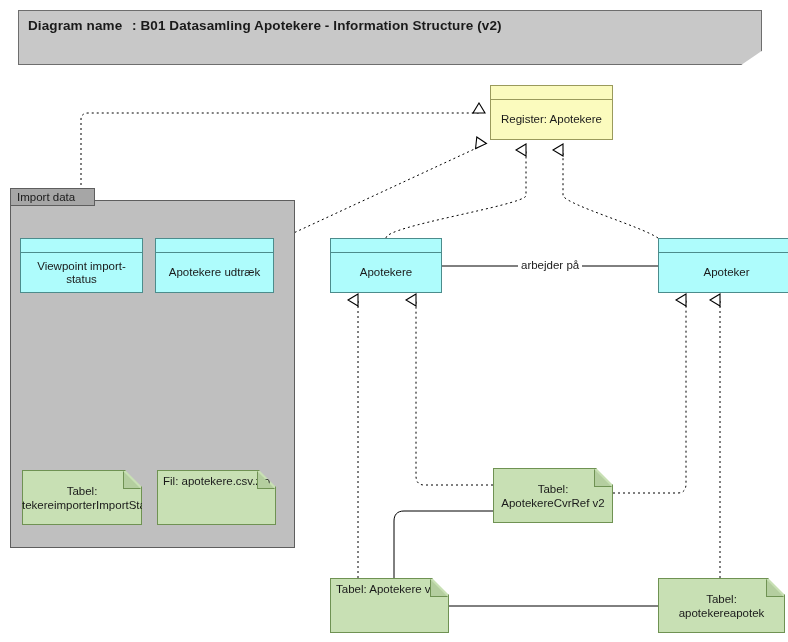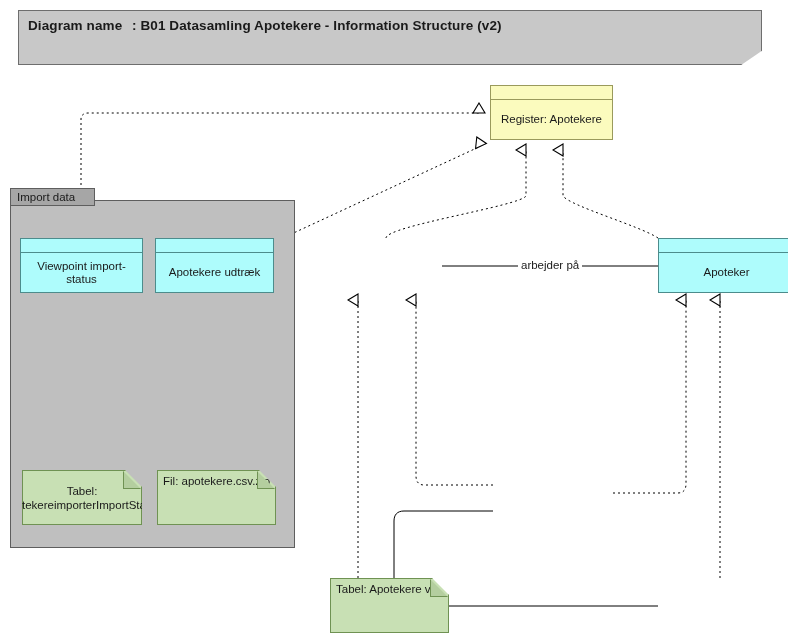--- a/index.html
+++ b/index.html
@@ -112,38 +112,50 @@
   <div class="node" style="left:20px;top:238px;width:123px;height:55px;">
     <div class="bar"></div>
     <div class="txt">Viewpoint import-status</div>
   </div>
 
   <div class="node" style="left:155px;top:238px;width:119px;height:55px;justify-content:center;">
     <div class="bar"></div>
     <div class="txt">Apotekere udtræk</div>
   </div>
 
+  <div class="node" style="left:330px;top:238px;width:112px;height:55px;">
+    <div class="bar"></div>
+    <div class="txt">Apotekere</div>
+  </div>
 
   <div class="node" style="left:658px;top:238px;width:137px;height:55px;">
     <div class="bar"></div>
     <div class="txt">Apoteker</div>
   </div>
 
   <div class="edge-label" style="left:518px;top:259px;">arbejder på</div>
 
   <div class="note" style="left:22px;top:470px;width:120px;height:55px;">
     <div class="fold"></div>
     <span>Tabel: apotekereimporterImportStatus</span>
   </div>
 
   <div class="note tl" style="left:157px;top:470px;width:119px;height:55px;">
     <div class="fold"></div>
     <span>Fil: apotekere.csv.zip</span>
   </div>
 
+  <div class="note" style="left:493px;top:468px;width:120px;height:55px;">
+    <div class="fold"></div>
+    <span>Tabel: ApotekereCvrRef v2</span>
+  </div>
 
   <div class="note tl" style="left:330px;top:578px;width:119px;height:55px;">
     <div class="fold"></div>
     <span>Tabel: Apotekere v2</span>
   </div>
 
+  <div class="note" style="left:658px;top:578px;width:127px;height:55px;">
+    <div class="fold"></div>
+    <span>Tabel: apotekereapotek</span>
+  </div>
 
 </div>
 
 </body></html>

